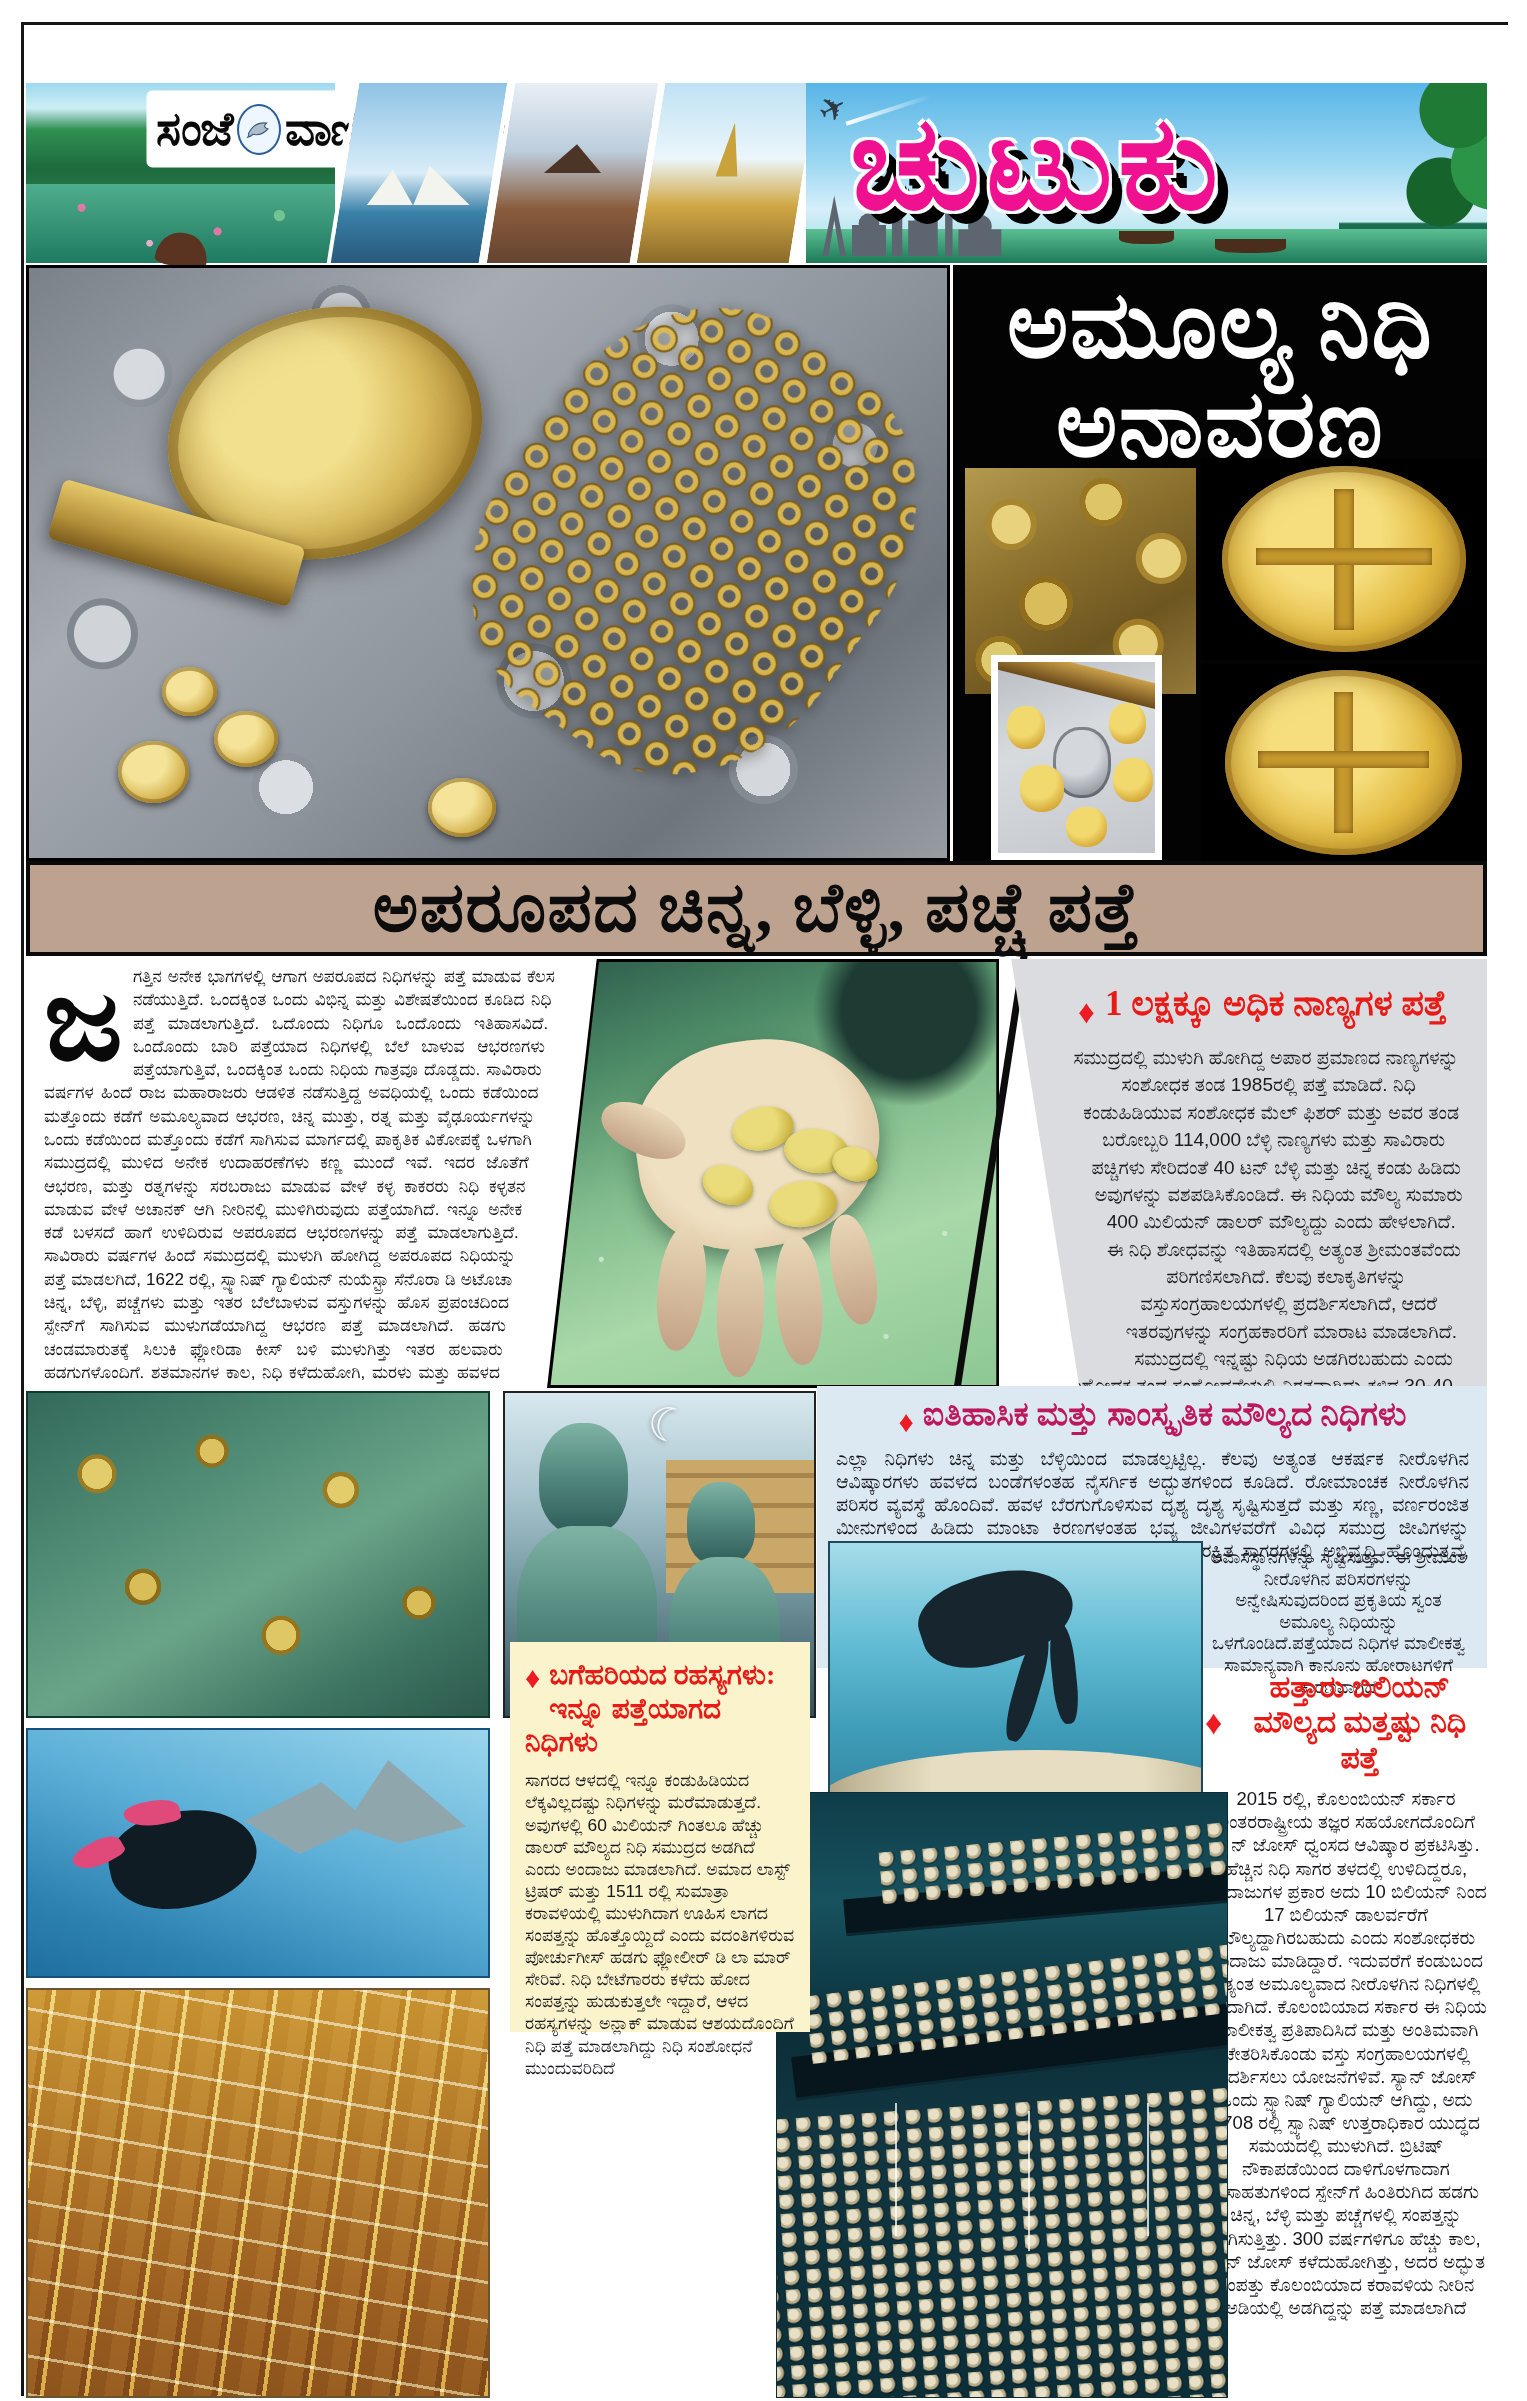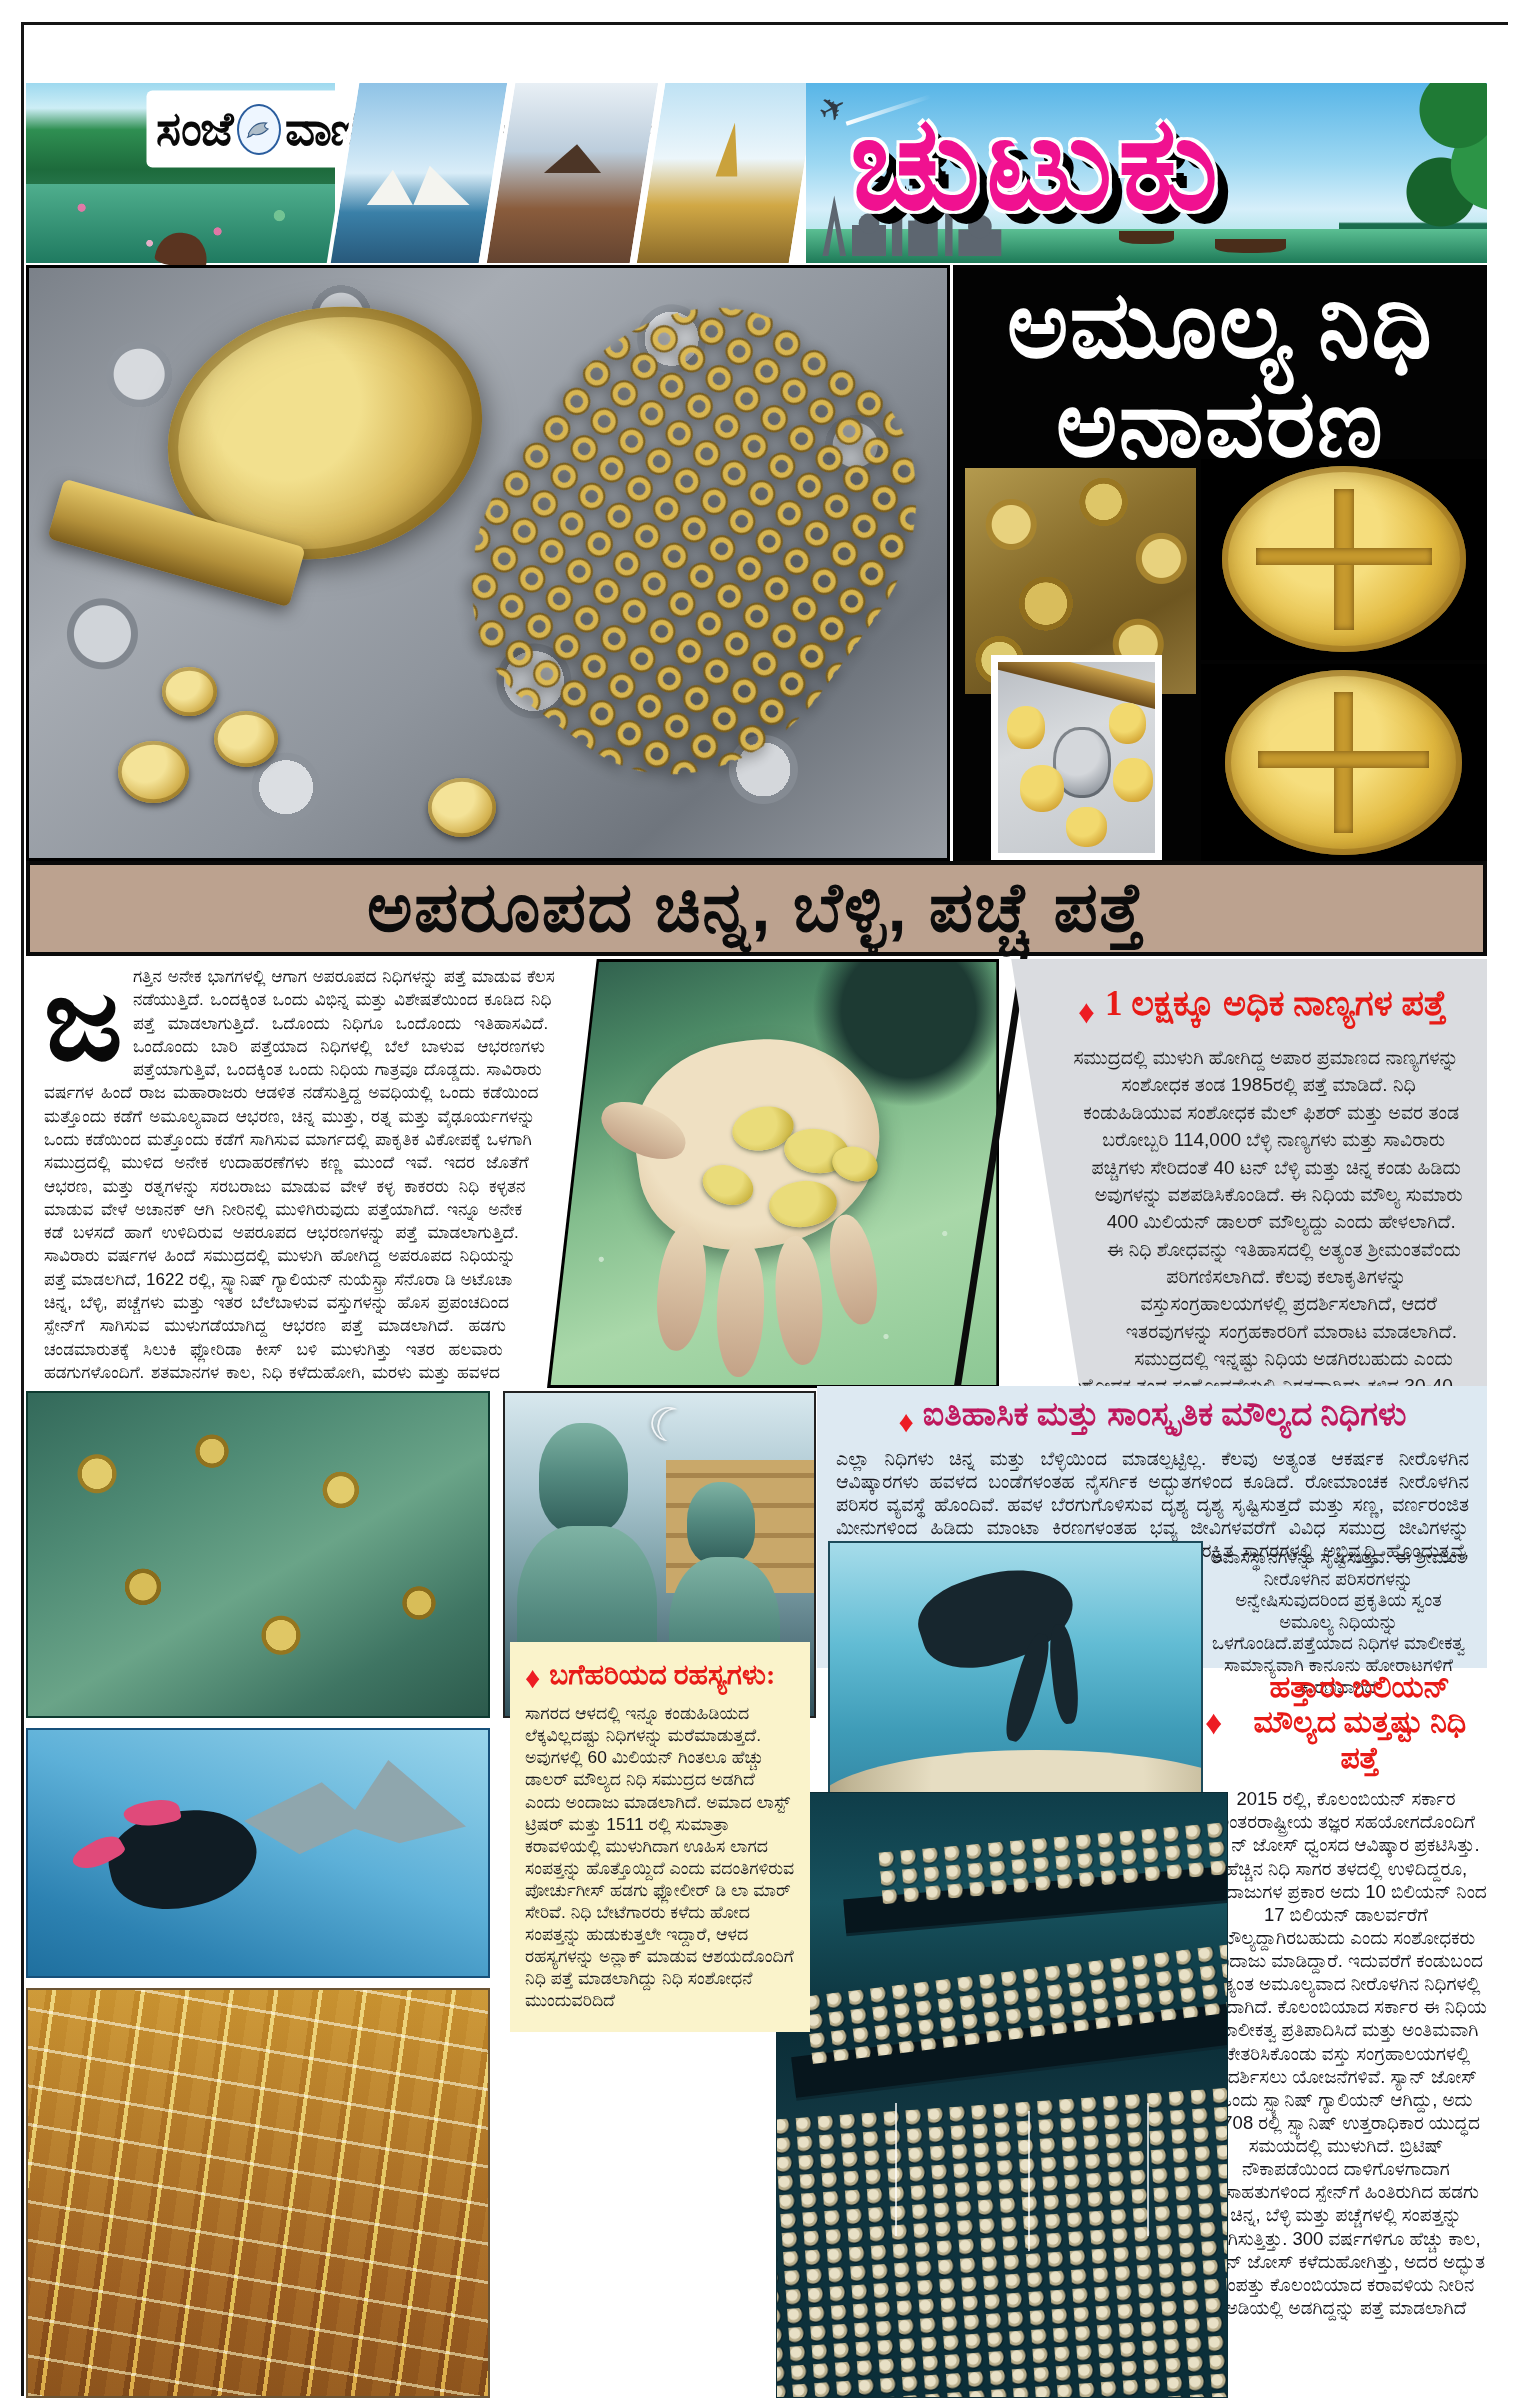--- a/index.html
+++ b/index.html
@@ -84,21 +84,21 @@
   .inset-photo{left:38px;top:390px;width:171px;height:205px;background:#fff;padding:6.7px;box-sizing:border-box;}
   .inset-inner{width:100%;height:100%;position:relative;overflow:hidden;
      background:linear-gradient(160deg,#b9bdc3 0%,#d8dbde 40%,#c3c7cc 100%);}
   .inset-bar{position:absolute;left:-7.4px;top:4.4px;width:120%;height:25px;background:linear-gradient(180deg,#caa14a,#6b4a1a);transform:rotate(14deg);}
   .inset-silver{position:absolute;left:55px;top:65px;width:58px;height:71px;border-radius:46%;
      background:radial-gradient(circle at 40% 35%,#d4d7db 0 40%,#8e949c 80%,#6a7078 100%);box-shadow:inset 0 0 0 3px rgba(70,76,84,.6);}
   .inset-gold{position:absolute;border-radius:46%;background:radial-gradient(circle at 40% 32%,#f2d96e 0 45%,#cf9e2c 85%,#9a711c 100%);}
   
   .subhead{left:26px;top:861px;width:1461px;height:95px;background:#bca28f;border:4.4px solid #0a0a0a;box-sizing:border-box;
      display:flex;align-items:center;justify-content:center;}
-  .subhead span{font-family:Liberation Sans, sans-serif;font-weight:700;font-size:69px;color:#0c0c0c;letter-spacing:1.5px;}
+  .subhead span{font-family:Liberation Serif, serif;font-weight:700;font-size:69px;color:#0c0c0c;letter-spacing:1.5px;}
   
   .lead{left:44px;top:965px;width:514px;height:423px;overflow:hidden;font-size:17px;line-height:1.37;text-align:justify;color:#101010;}
   .lead-slant{float:right;width:58px;height:414px;shape-outside:polygon(100% 0,0 100%,100% 100%);}
   .dropcap{float:left;font-family:"Liberation Serif",serif;font-weight:700;font-size:117px;line-height:.82;padding:7.4px 10.3px 0 0;color:#090909;}
   
   .hand-wrap{left:547px;top:959px;width:452px;height:429px;clip-path:polygon(11% 0,100% 0,100% 100%,0 100%);background:#000;}
   .hand-photo{position:absolute;left:0;top:0;right:0;bottom:0;clip-path:polygon(11.5% .7%,99.4% .7%,99.4% 99.3%,.8% 99.3%);
      background:radial-gradient(circle at 80% 12%,#1d3a33 0 67px,transparent 96px),
        linear-gradient(160deg,#2c5a4a 0%,#4c8a66 22%,#83bd8d 45%,#a9d8a9 68%,#8cc794 100%);}
   .speckle{position:absolute;inset:0;background:
@@ -344,20 +344,21 @@
     <div class="sand-mound"></div>
     <div class="diver-sil"></div>
     <div class="diver-leg" style="left:185px;top:89px;width:25px;height:111px;transform:rotate(16deg);"></div>
     <div class="diver-leg" style="left:222px;top:81px;width:24px;height:100px;transform:rotate(-6deg);"></div>
   </div>
 
   <div class="abs yellowbox">
     <div class="yb-head">
       <span class="diamond">♦</span>
       <span class="yb-title">ಬಗೆಹರಿಯದ ರಹಸ್ಯಗಳು:</span>
+      <span class="yb-title">ಇನ್ನೂ ಪತ್ತೆಯಾಗದ ನಿಧಿಗಳು</span>
     </div>
     <p class="yb-body">ಸಾಗರದ ಆಳದಲ್ಲಿ ಇನ್ನೂ ಕಂಡುಹಿಡಿಯದ ಲೆಕ್ಕವಿಲ್ಲದಷ್ಟು ನಿಧಿಗಳನ್ನು ಮರೆಮಾಡುತ್ತದೆ. ಅವುಗಳಲ್ಲಿ 60 ಮಿಲಿಯನ್ ಗಿಂತಲೂ ಹೆಚ್ಚು ಡಾಲರ್ ಮೌಲ್ಯದ ನಿಧಿ ಸಮುದ್ರದ ಅಡಗಿದೆ ಎಂದು ಅಂದಾಜು ಮಾಡಲಾಗಿದೆ. ಅಮಾದ ಲಾಸ್ಟ್ ಟ್ರಿಷರ್ ಮತ್ತು 1511 ರಲ್ಲಿ ಸುಮಾತ್ರಾ ಕರಾವಳಿಯಲ್ಲಿ ಮುಳುಗಿದಾಗ ಊಹಿಸ ಲಾಗದ ಸಂಪತ್ತನ್ನು ಹೊತ್ತೊಯ್ದಿದೆ ಎಂದು ವದಂತಿಗಳಿರುವ ಪೋರ್ಚುಗೀಸ್ ಹಡಗು ಫ್ಲೋಲೀರ್ ಡಿ ಲಾ ಮಾರ್ ಸೇರಿವೆ. ನಿಧಿ ಬೇಟೆಗಾರರು ಕಳೆದು ಹೋದ ಸಂಪತ್ತನ್ನು ಹುಡುಕುತ್ತಲೇ ಇದ್ದಾರೆ, ಆಳದ ರಹಸ್ಯಗಳನ್ನು ಅನ್ಲಾಕ್ ಮಾಡುವ ಆಶಯದೊಂದಿಗೆ ನಿಧಿ ಪತ್ತೆ ಮಾಡಲಾಗಿದ್ದು ನಿಧಿ ಸಂಶೋಧನೆ ಮುಂದುವರಿದಿದೆ</p>
   </div>
 
   <div class="abs manta-photo">
     <div class="manta"></div>
     <div class="diver2"></div>
     <div class="fin" style="left:44px;top:111px;width:52px;height:25px;transform:rotate(-30deg);"></div>
     <div class="fin" style="left:96px;top:71px;width:56px;height:25px;transform:rotate(-12deg);"></div>
   </div>

